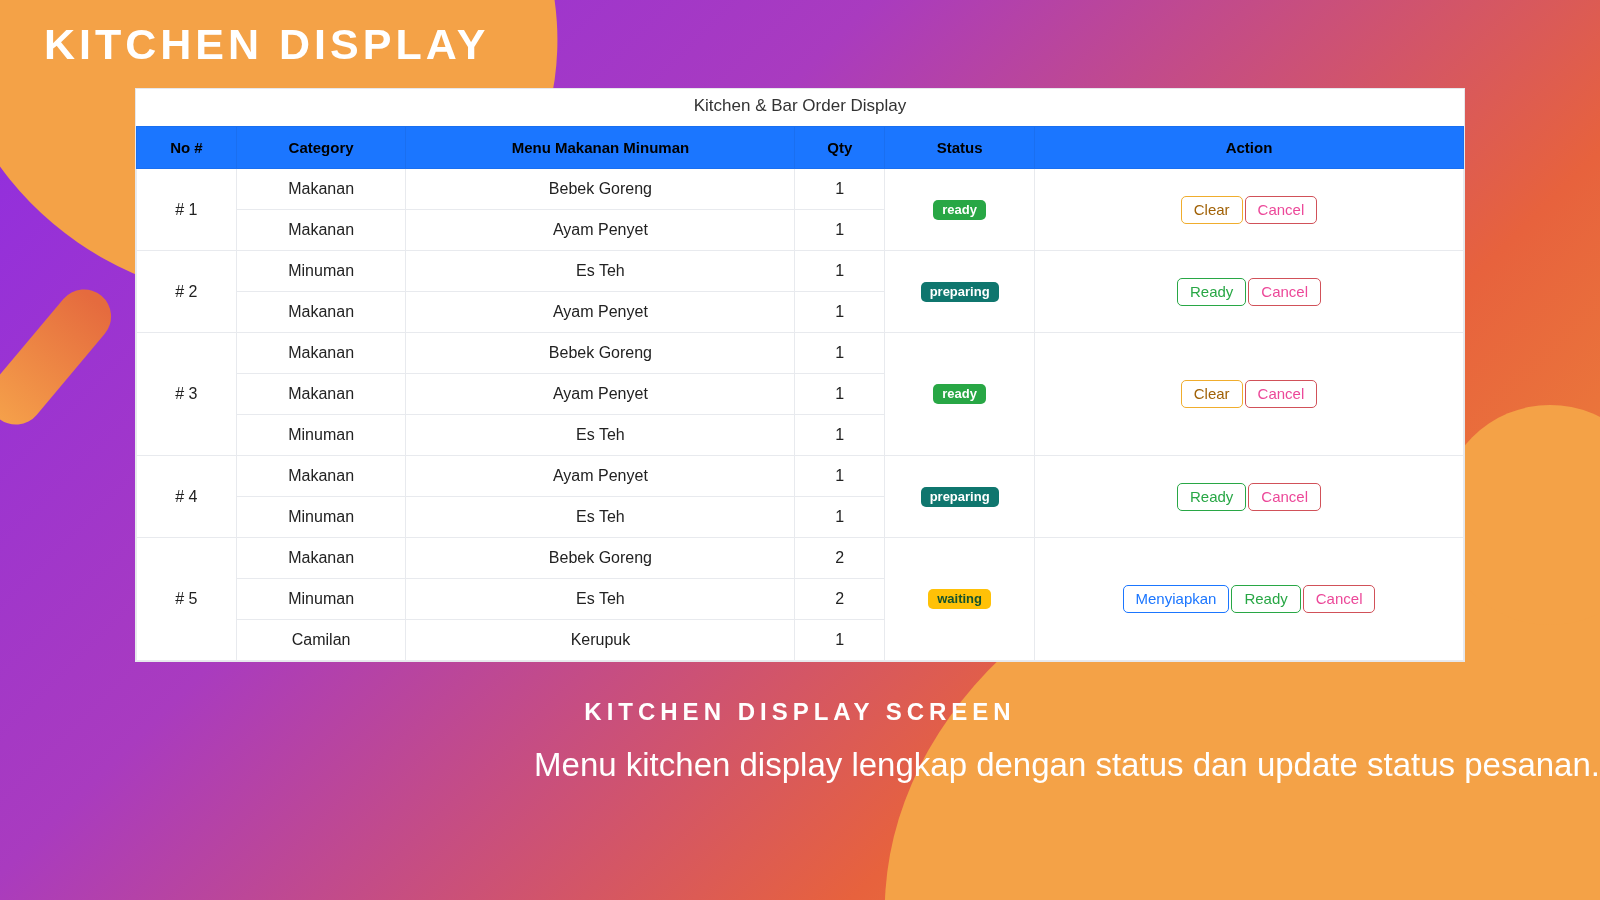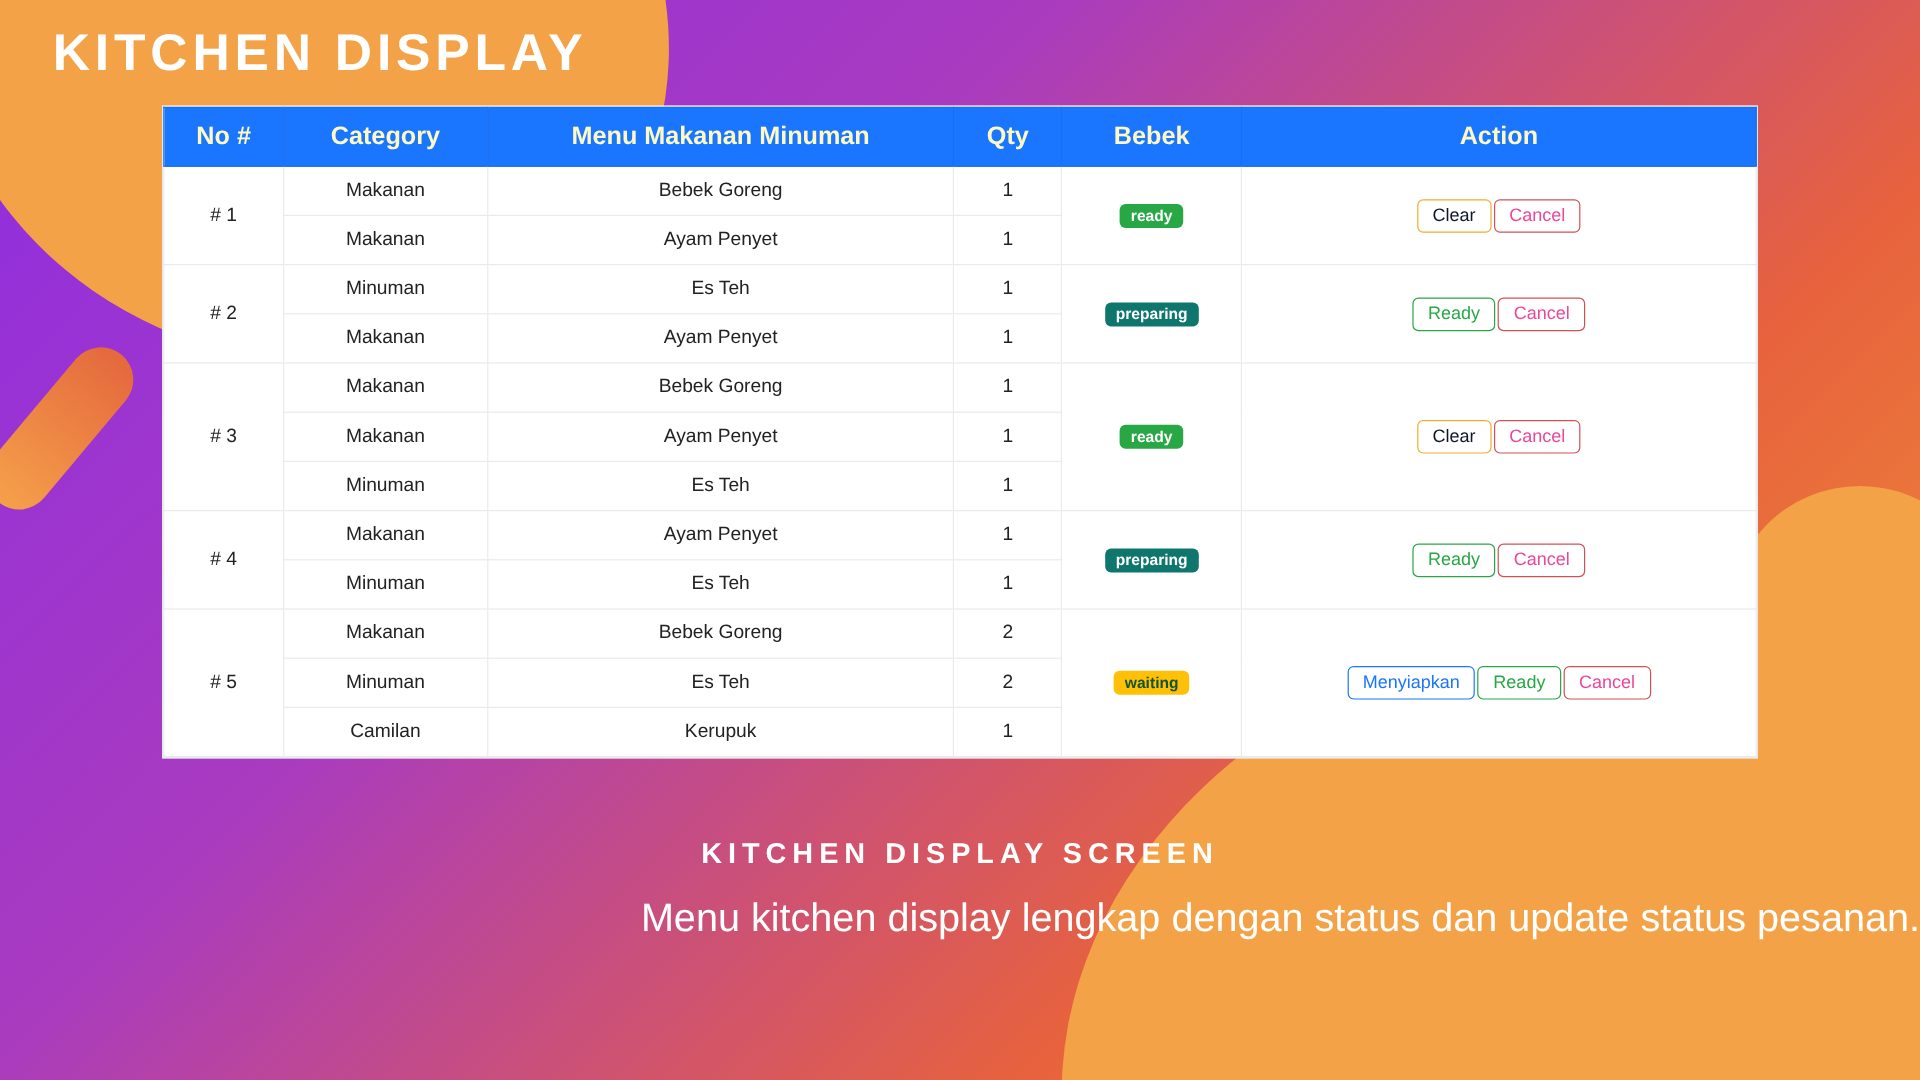--- a/index.html
+++ b/index.html
@@ -66,23 +66,23 @@
   }
 
   table.orders {
     width: 100%;
     border-collapse: collapse;
     font-size: 16px;
     color: #222;
   }
   table.orders thead th {
     background: #1b76ff;
-    color: #fef9c3;
+    color: #000000;
     font-weight: 700;
-    font-size: 21px;
+    font-size: 15px;
     padding: 12px 8px;
     border: 1px solid #1a6ff0;
     text-align: center;
   }
   table.orders tbody td {
     border: 1px solid #e8eaee;
     text-align: center;
     padding: 11px 8px;
     font-weight: 400;
   }
@@ -109,21 +109,21 @@
   .btn {
     display: inline-block;
     background: #fff;
     border: 1.5px solid;
     border-radius: 5px;
     padding: 4px 12px 5px;
     font-size: 15px;
     margin: 0 1px;
     cursor: pointer;
   }
-  .btn.clear      { color:#0f172a; border-color:#f0ad2d; }
+  .btn.clear      { color:#a16207; border-color:#f0ad2d; }
   .btn.cancel     { color:#ec4899; border-color:#d15159; }
   .btn.ready      { color:#28a745; border-color:#28a745; }
   .btn.menyiapkan { color:#1b76ff; border-color:#1b76ff; }
 
   .caption {
     position: absolute;
     left: 0; right: 0;
     text-align: center;
     color: #ffffff;
   }
@@ -142,36 +142,37 @@
 <body>
 
 <div class="blob-top"></div>
 <div class="blob-bottom"></div>
 <div class="blob-pill"></div>
 <div class="blob-small-right"></div>
 
 <div class="page-title">KITCHEN  DISPLAY</div>
 
 <div class="panel">
+  <div class="panel-title">Kitchen &amp; Bar Order Display</div>
   <table class="orders">
     <colgroup>
       <col class="col-no">
         <col class="col-cat">
         <col class="col-menu">
       <col class="col-qty">
         <col class="col-status">
         <col class="col-action">
     </colgroup>
     <thead>
       <tr>
         <th>No #</th>
         <th>Category</th>
         <th>Menu Makanan Minuman</th>
         <th>Qty</th>
-        <th>Bebek</th>
+        <th>Status</th>
         <th>Action</th>
       </tr>
     </thead>
     <tbody id="orders-body">
         <tr>
           <td rowspan="2"># 1</td>
           <td>Makanan</td>
           <td>Bebek Goreng</td>
           <td>1</td>
           <td rowspan="2"><span class="badge ready">ready</span></td>

